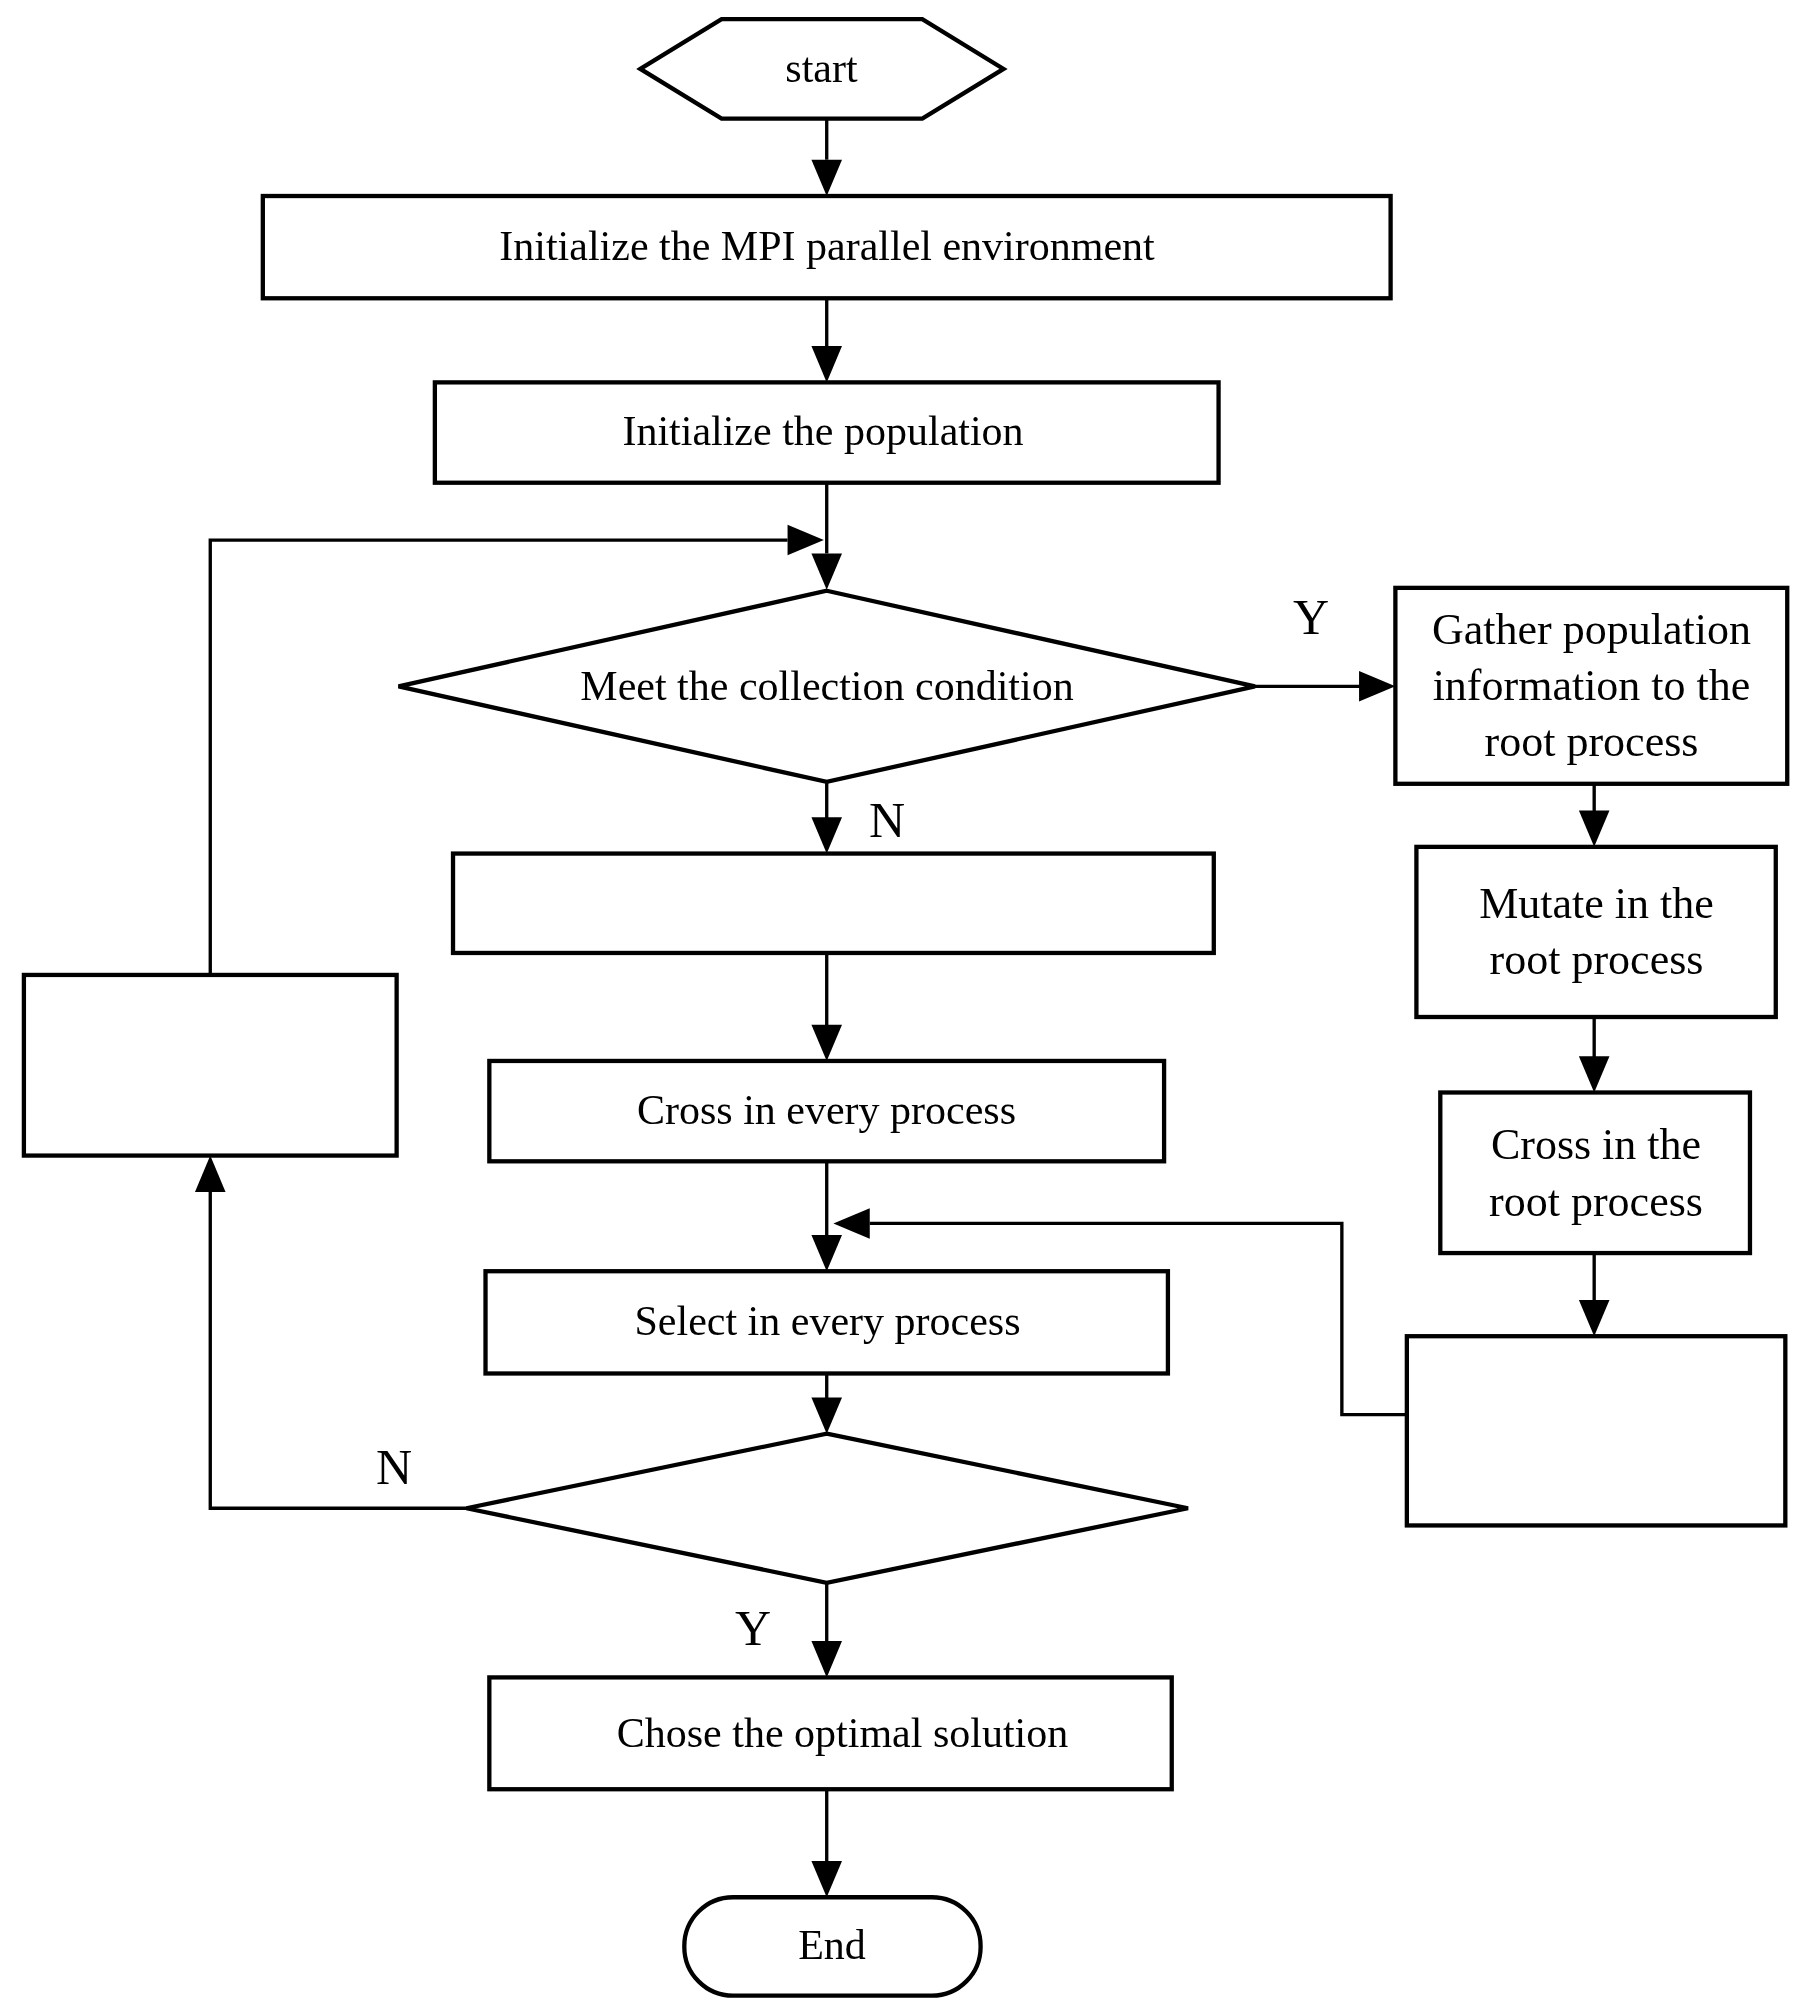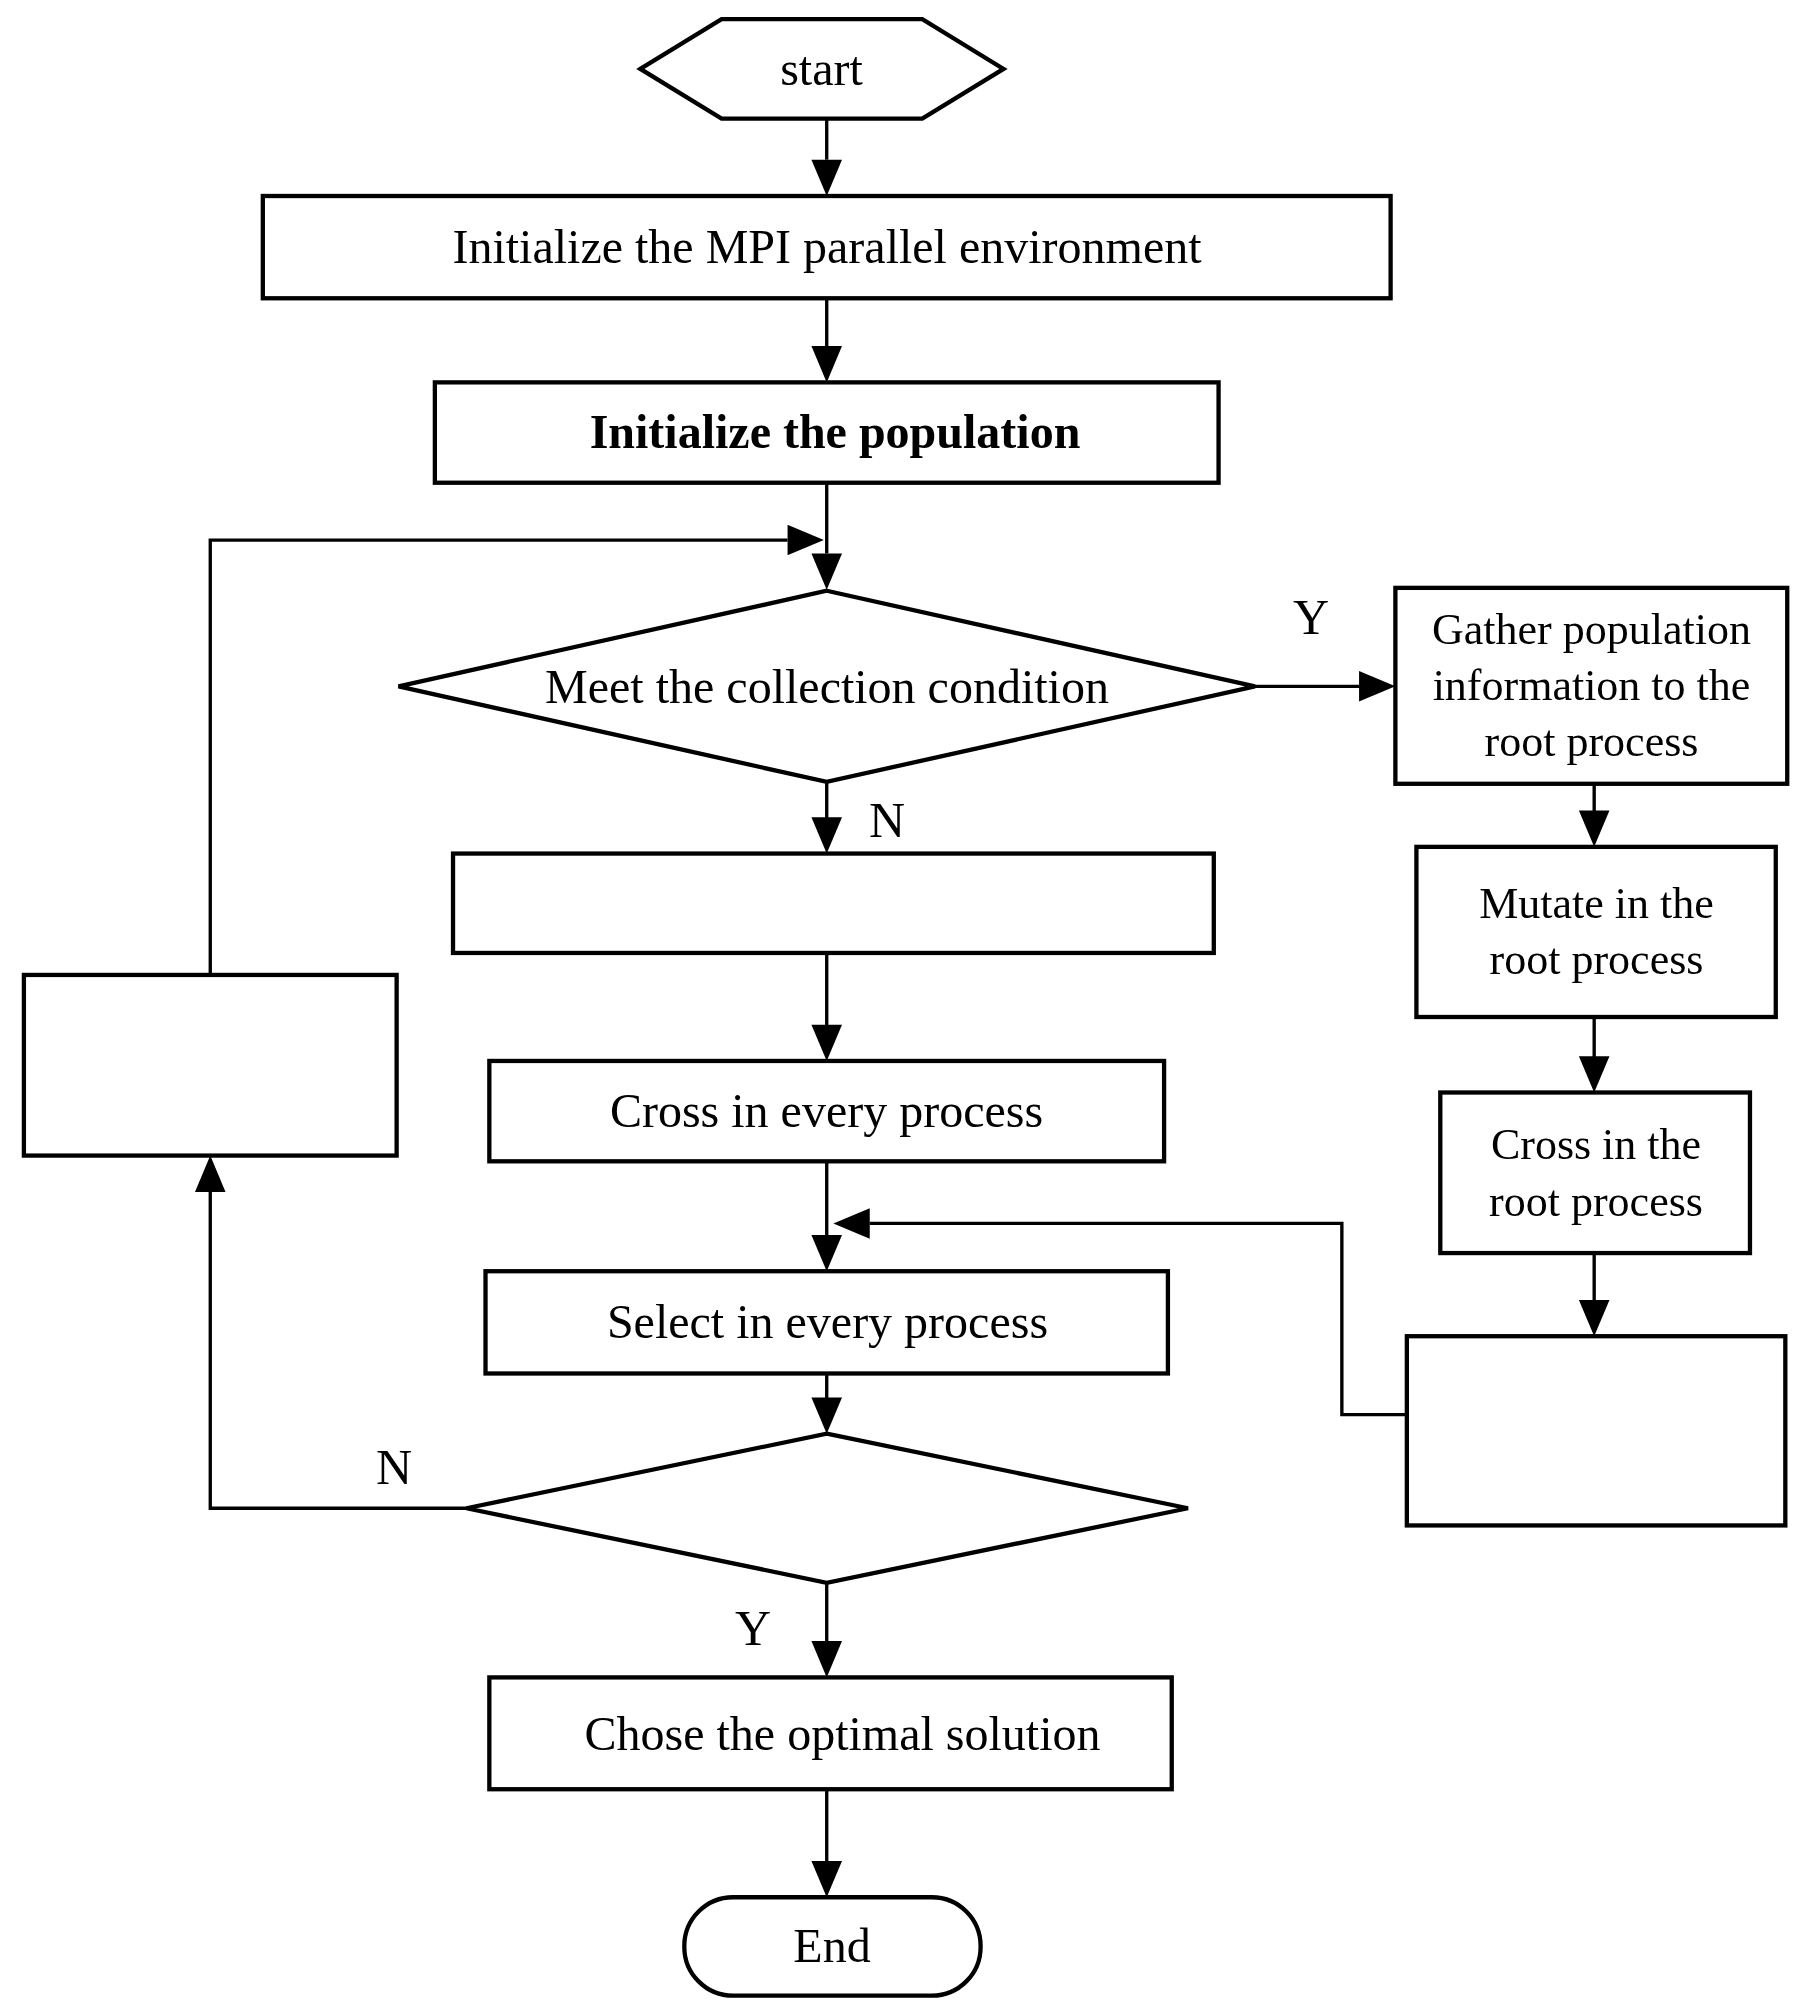--- a/index.html
+++ b/index.html
@@ -12,21 +12,21 @@
     color:#000;
     overflow:hidden;
   }
   .wires{position:absolute;left:0;top:0;width:100%;height:100%;}
   .label{
     position:absolute;
     display:flex;
     align-items:center;
     justify-content:center;
     text-align:center;
-    font-size:48px;
+    font-size:42px;
     line-height:1.28;
     color:#000;
     pointer-events:none;
   }
   .label.sm{font-size:44px;}
   .edge-label{
     position:absolute;
     transform:translate(-50%,-50%);
     font-size:50px;
     color:#000;
@@ -94,21 +94,21 @@
       <rect x="25" y="1020" width="390" height="189"></rect>
       <rect x="512" y="1755" width="714" height="117"></rect>
       <rect x="716" y="1985" width="310" height="103" rx="51" ry="51"></rect>
     </g>
   </svg>
 
   <div class="label" style="left:640px;top:19px;width:363px;height:99px;">start</div>
 
   <div class="label" style="left:263px;top:196px;width:1128px;height:102px;">Initialize the MPI parallel environment</div>
 
-  <div class="label" style="left:443px;top:382px;width:784px;height:100px;font-weight:bold;">Initialize the population</div>
+  <div class="label" style="left:431px;top:382px;width:784px;height:100px;">Initialize the population</div>
 
   <div class="label sm" style="left:1408px;top:588px;width:367px;height:196px;">Gather population information to the root process</div>
 
   <div class="label" style="left:399px;top:591px;width:856px;height:191px;">Meet the collection condition</div>
 
   <div class="label sm" style="left:1453px;top:847px;width:287px;height:170px;">Mutate in the root process</div>
 
   <div class="label sm" style="left:1462px;top:1093px;width:268px;height:161px;">Cross in the root process</div>
 
 

